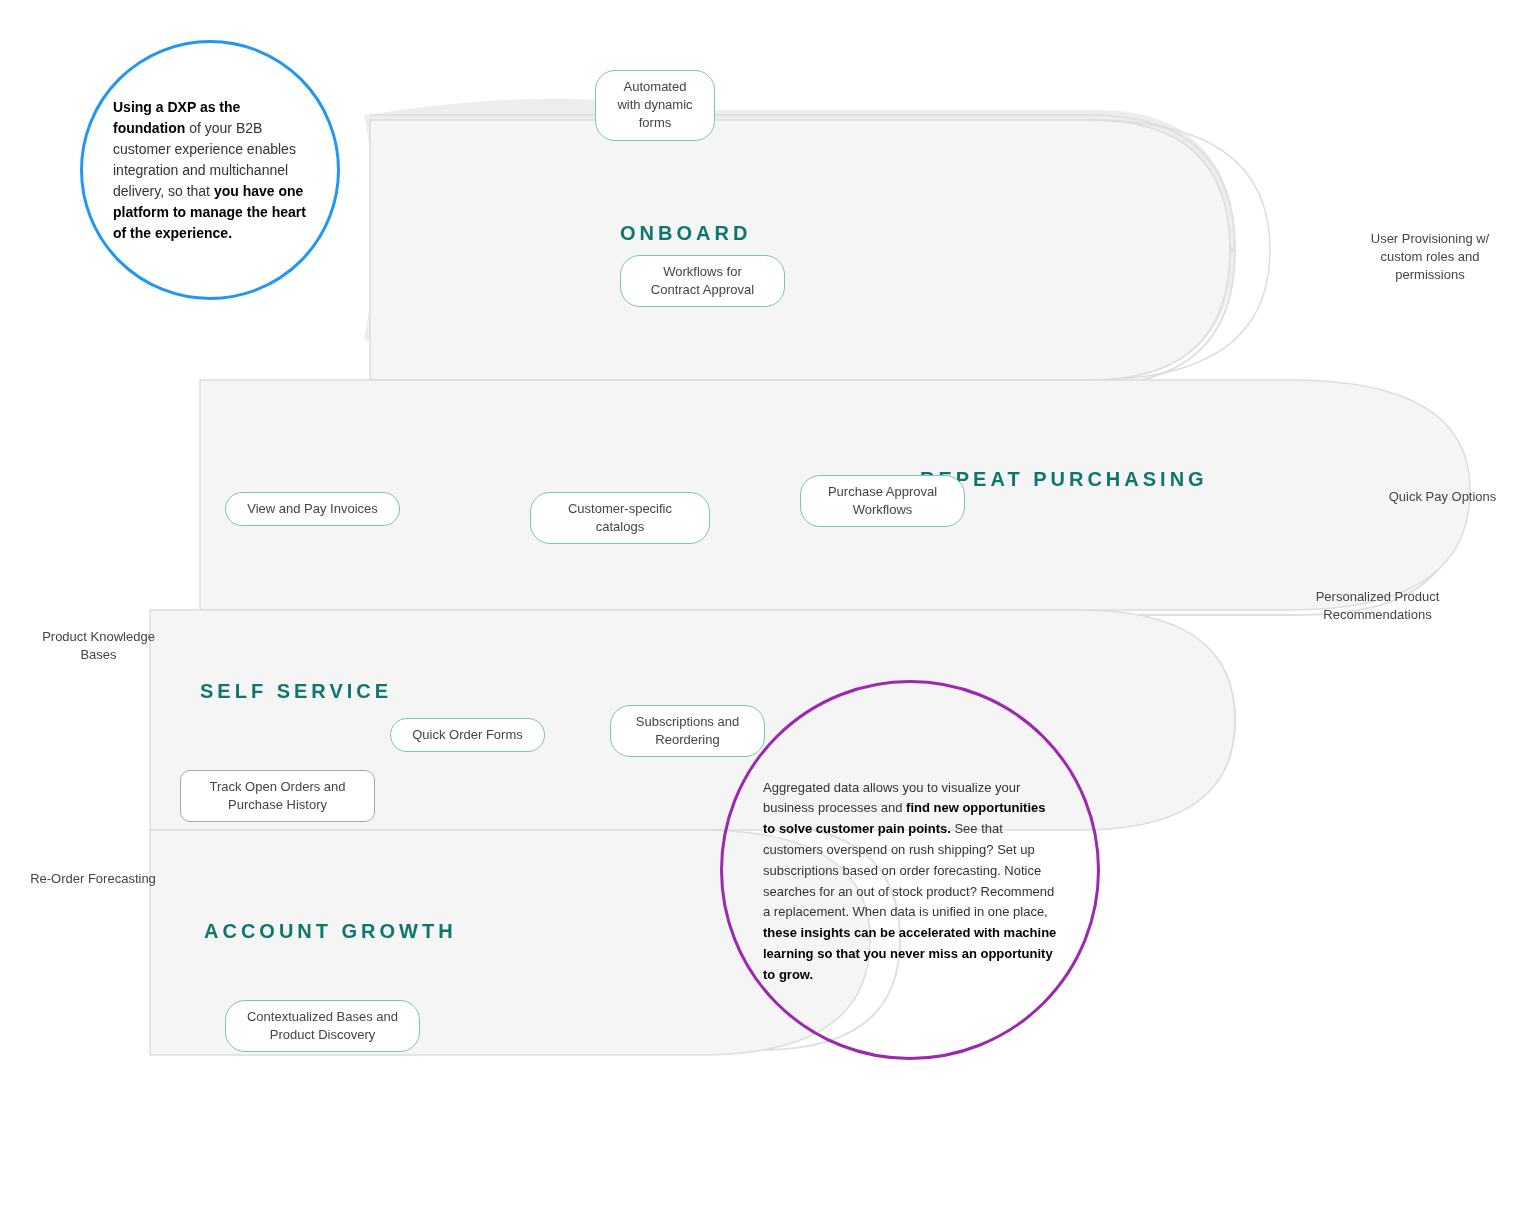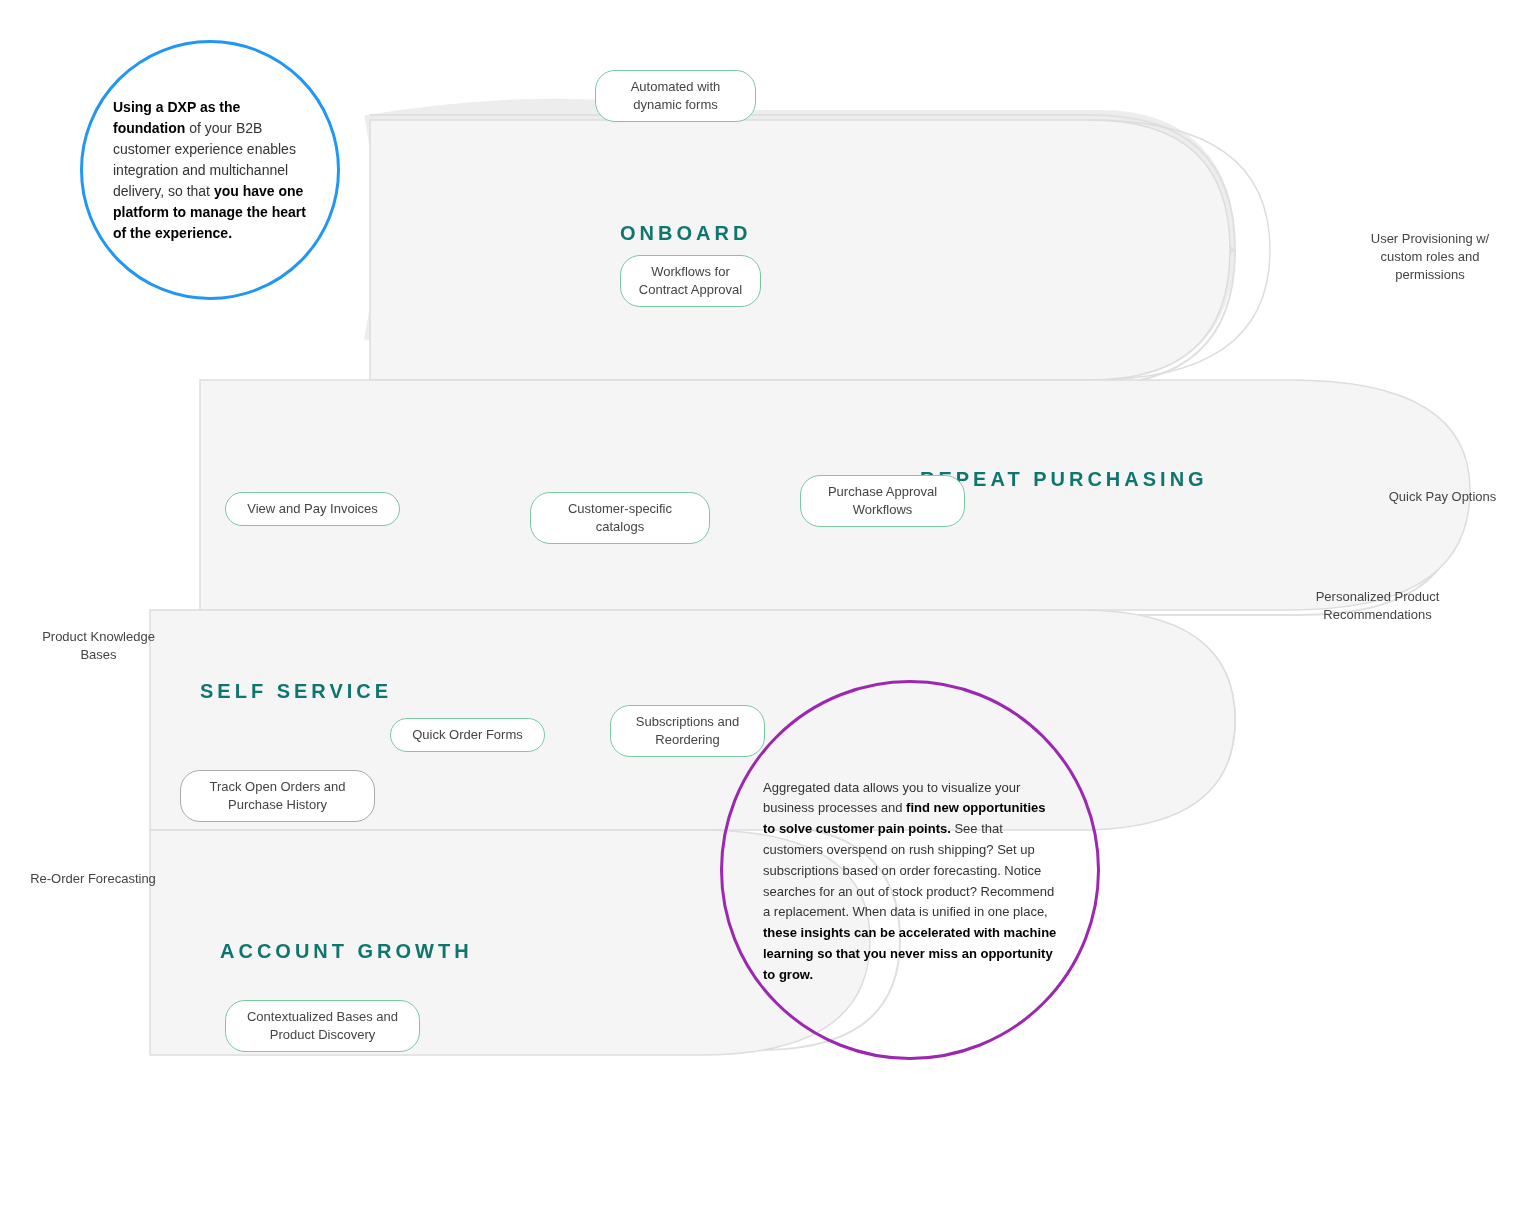--- a/index.html
+++ b/index.html
@@ -92,21 +92,21 @@
       font-size: 13px;
       color: #444;
       text-align: center;
       background: #fff;
       line-height: 1.4;
     }
 
     .pill-gray {
       position: absolute;
       border: 1.5px solid #aaa;
-      border-radius: 20px;
+      border-radius: 10px;
       padding: 7px 16px;
       font-size: 13px;
       color: #444;
       text-align: center;
       background: #fff;
       line-height: 1.4;
     }
 
     
     .paths-svg {
@@ -162,29 +162,29 @@
       <strong>Using a DXP as the foundation</strong><span> of your B2B customer experience enables integration and multichannel delivery, so that </span><strong>you have one platform to manage the heart of the experience.</strong>
     </p>
   </div>
 
   <div class="section-label" style="top: 222px; left: 620px;">ONBOARD</div>
 
   <div class="section-label" style="top: 468px; left: 920px;">REPEAT PURCHASING</div>
 
   <div class="section-label" style="top: 680px; left: 200px;">SELF SERVICE</div>
 
-  <div class="section-label" style="top: 920px; left: 220px; margin-top: 20px;">ACCOUNT GROWTH</div>
-
-  <div class="pill" style="top: 70px; left: 595px; width: 161px;">
+  <div class="section-label" style="top: 920px; left: 204px;">ACCOUNT GROWTH</div>
+
+  <div class="pill" style="top: 70px; left: 595px; width: 120px;">
     <span>Automated with
 dynamic forms</span>
   </div>
 
 
-  <div class="pill" style="top: 220px; left: 620px; width: 141px; top: 255px; text-align: center;">
+  <div class="pill" style="top: 220px; left: 620px; width: 165px; top: 255px; text-align: center;">
     <span>Workflows for
 Contract Approval</span>
   </div>
 
   <div class="outside-label" style="top: 230px; left: 1350px; width: 160px;">
     <span>User Provisioning
 w/ custom roles
 and permissions</span>
   </div>
 

